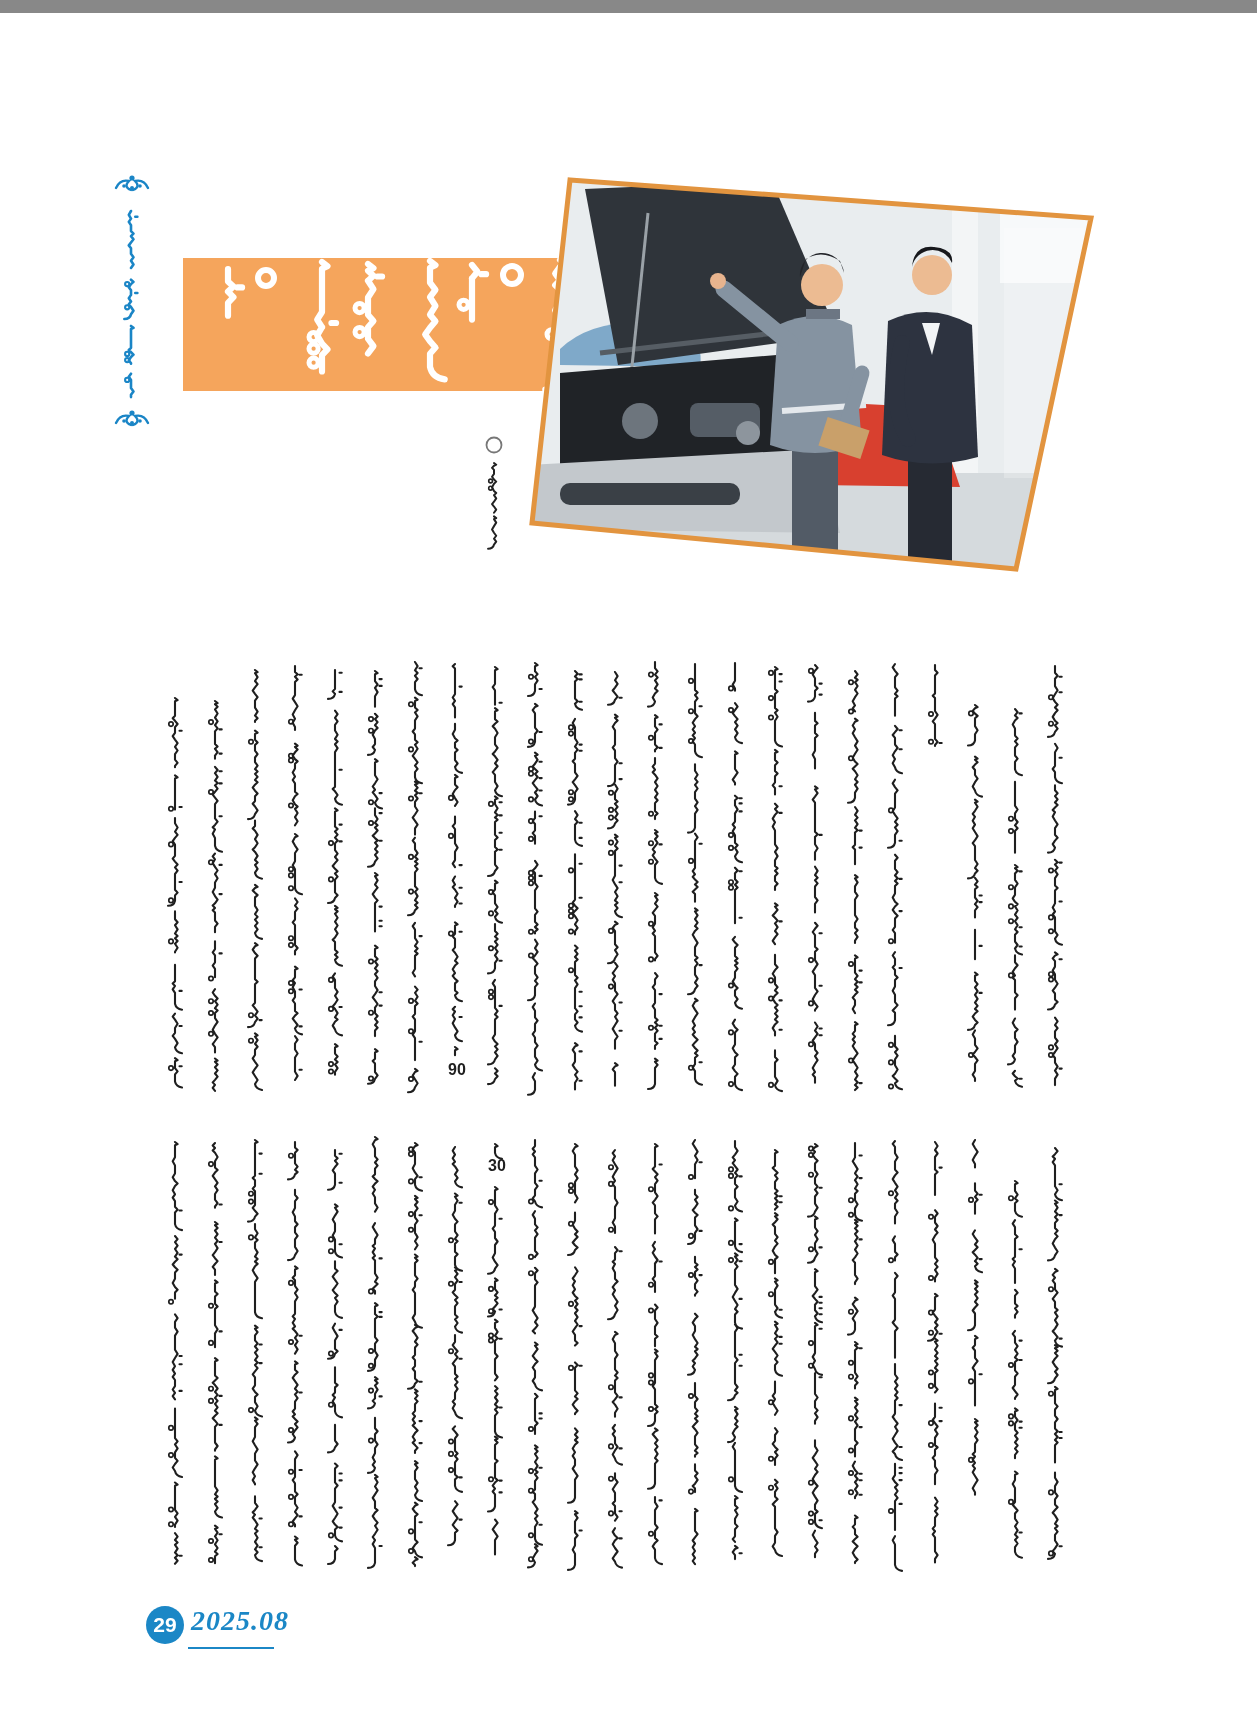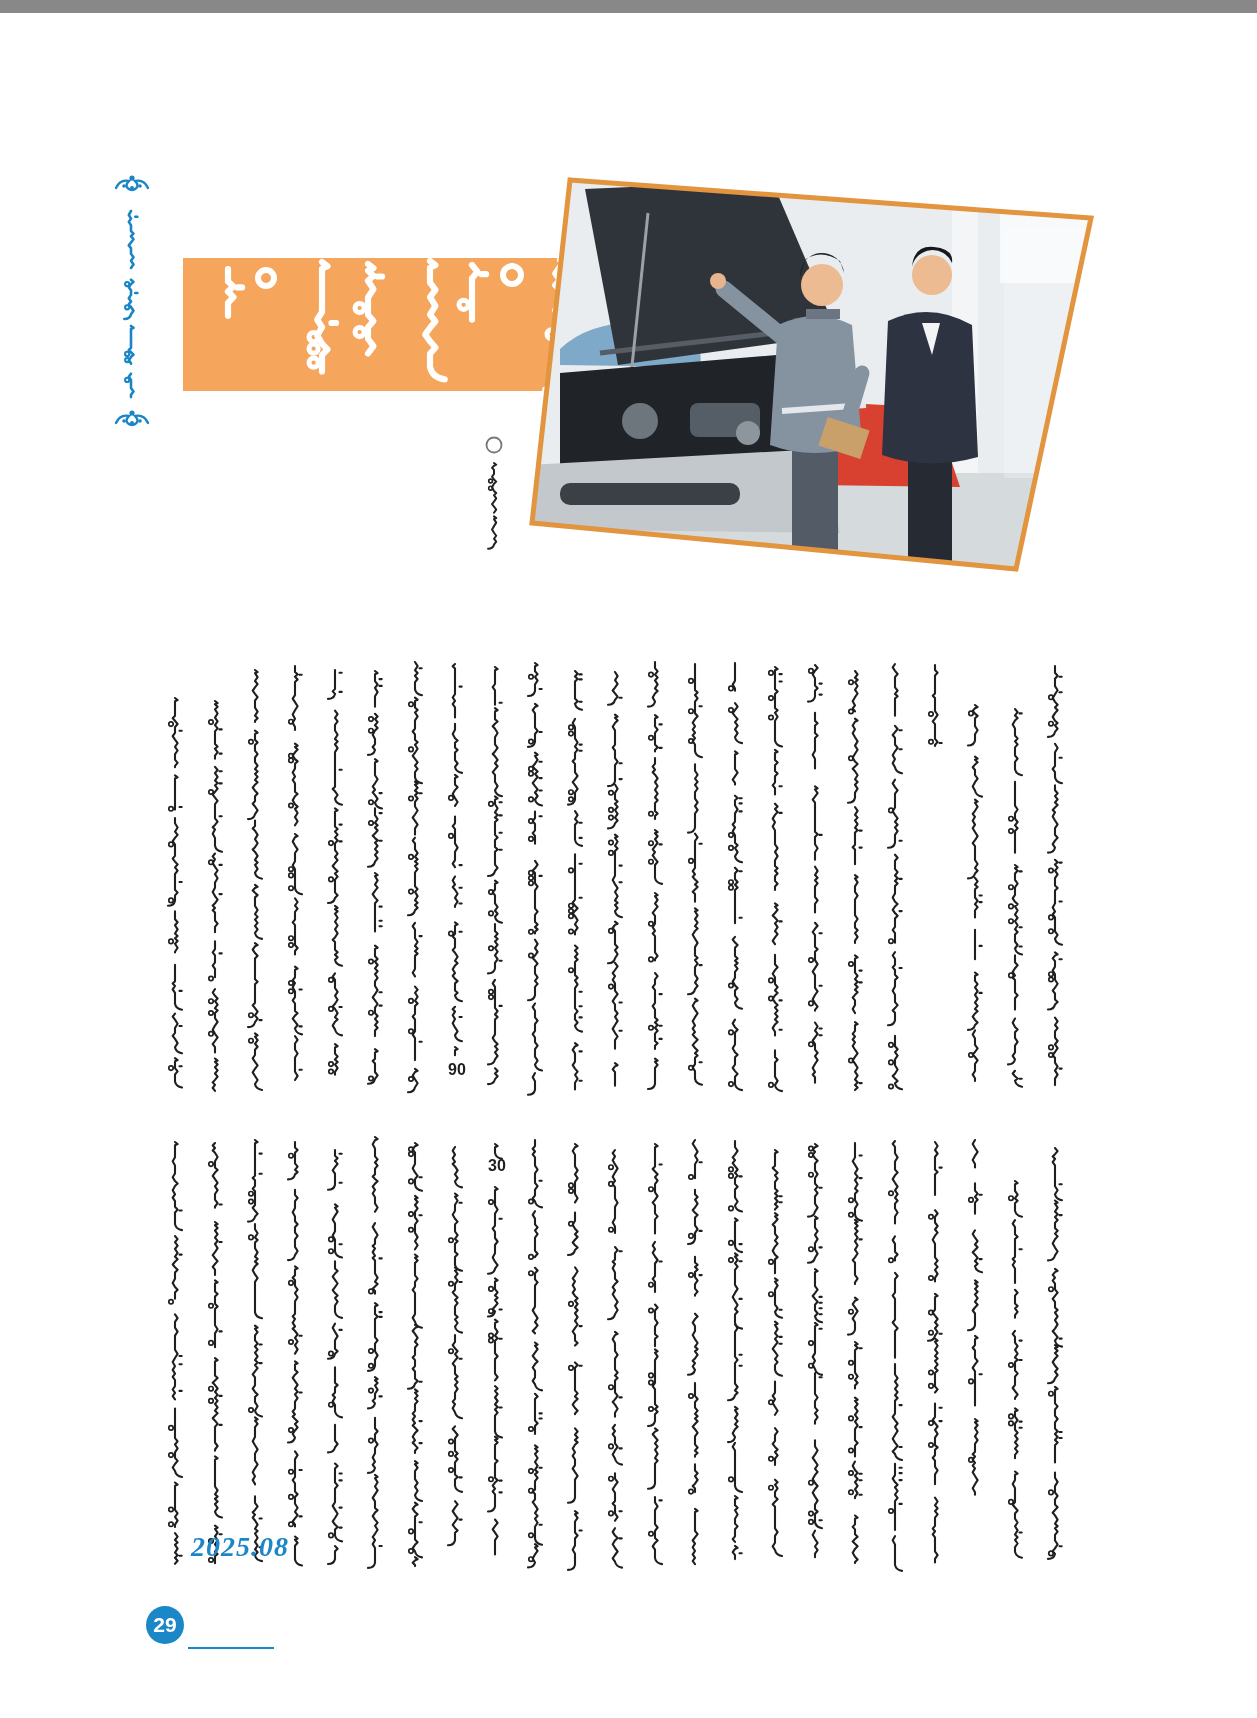--- a/index.html
+++ b/index.html
@@ -7,21 +7,21 @@
     position:relative;width:1257px;height:1718px;background:#ffffff;
     font-family:"Liberation Sans",sans-serif;overflow:hidden;margin:13px auto;
   }
   svg.canvas{position:absolute;left:0;top:0;}
   .footer-badge{
     position:absolute;left:146px;top:1593px;width:38px;height:38px;border-radius:50%;
     background:#1b87c6;color:#fff;font-weight:bold;font-size:21px;
     display:flex;align-items:center;justify-content:center;
   }
   .footer-issue{
-    position:absolute;left:191px;top:1518px;
+    position:absolute;left:191px;top:1592px;
     font-family:"Liberation Serif",serif;font-style:italic;font-weight:bold;
     font-size:28px;color:#1b87c6;letter-spacing:1px;
   }
   .footer-underline{
     position:absolute;left:188px;top:1634px;width:86px;height:2px;background:#1b87c6;
   }
 </style>
 </head>
 <body>
 

